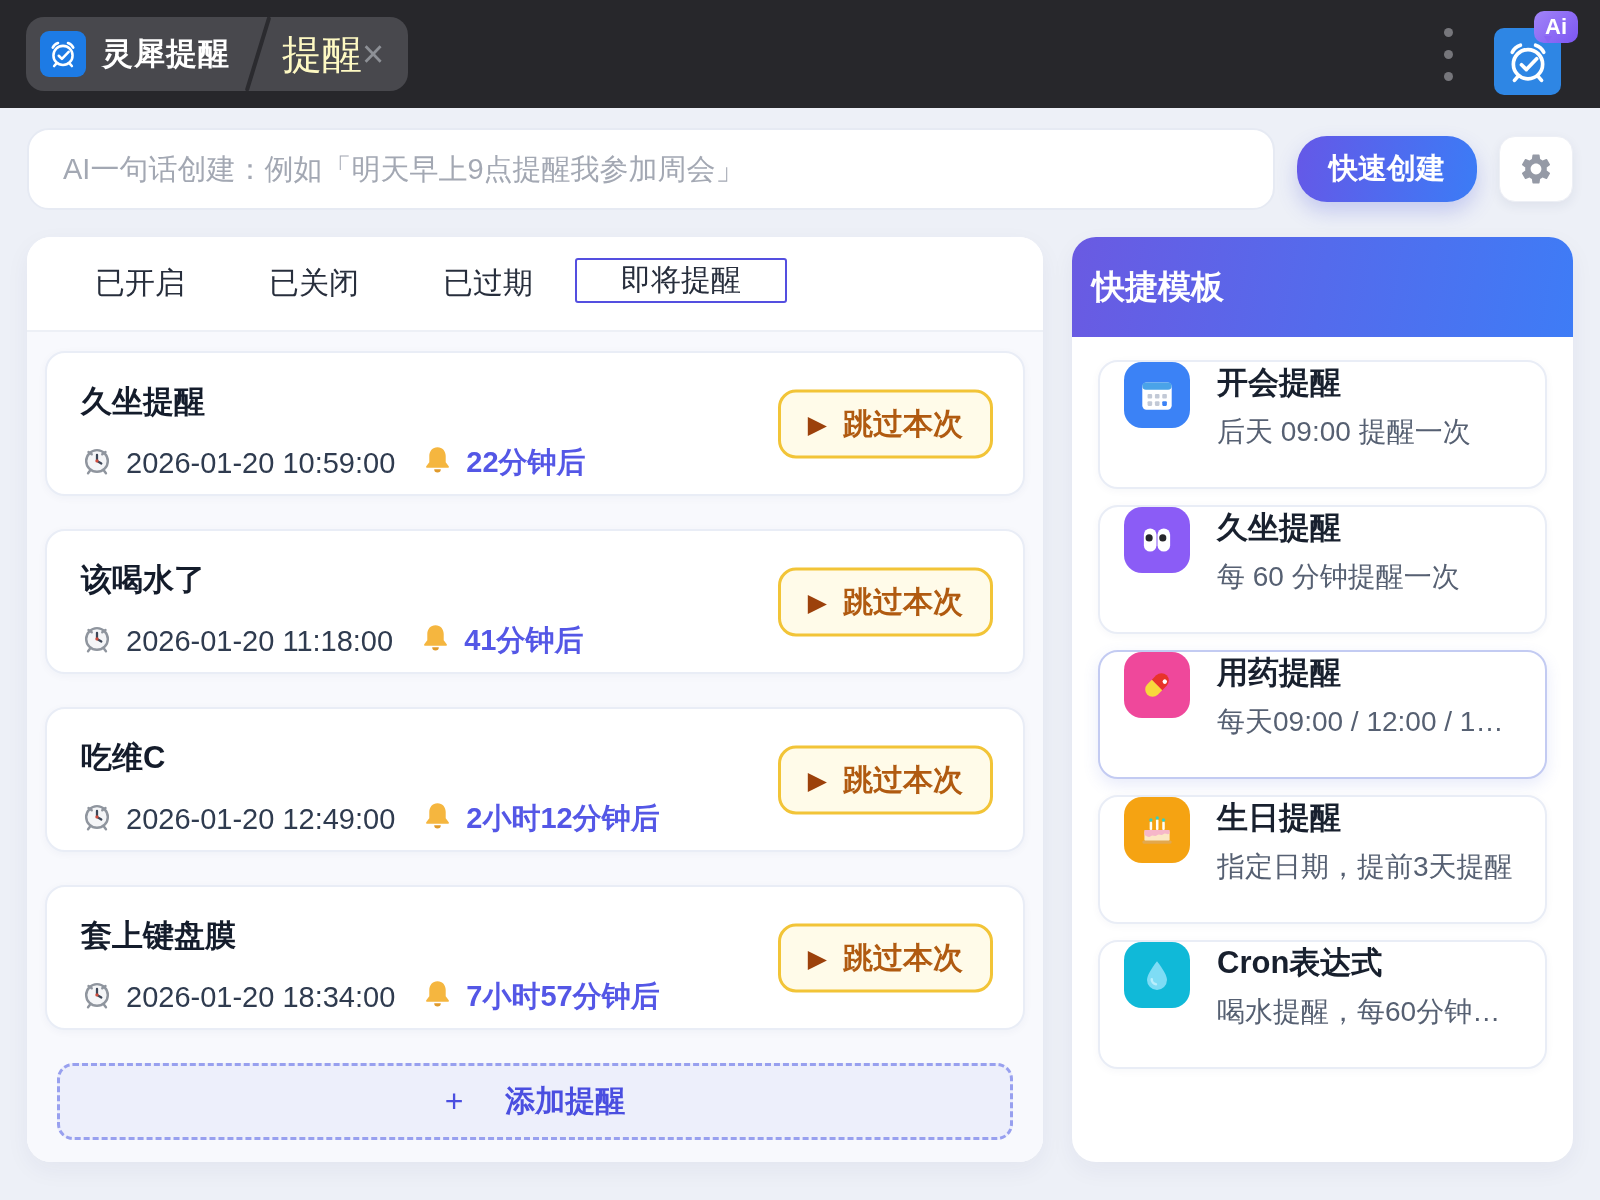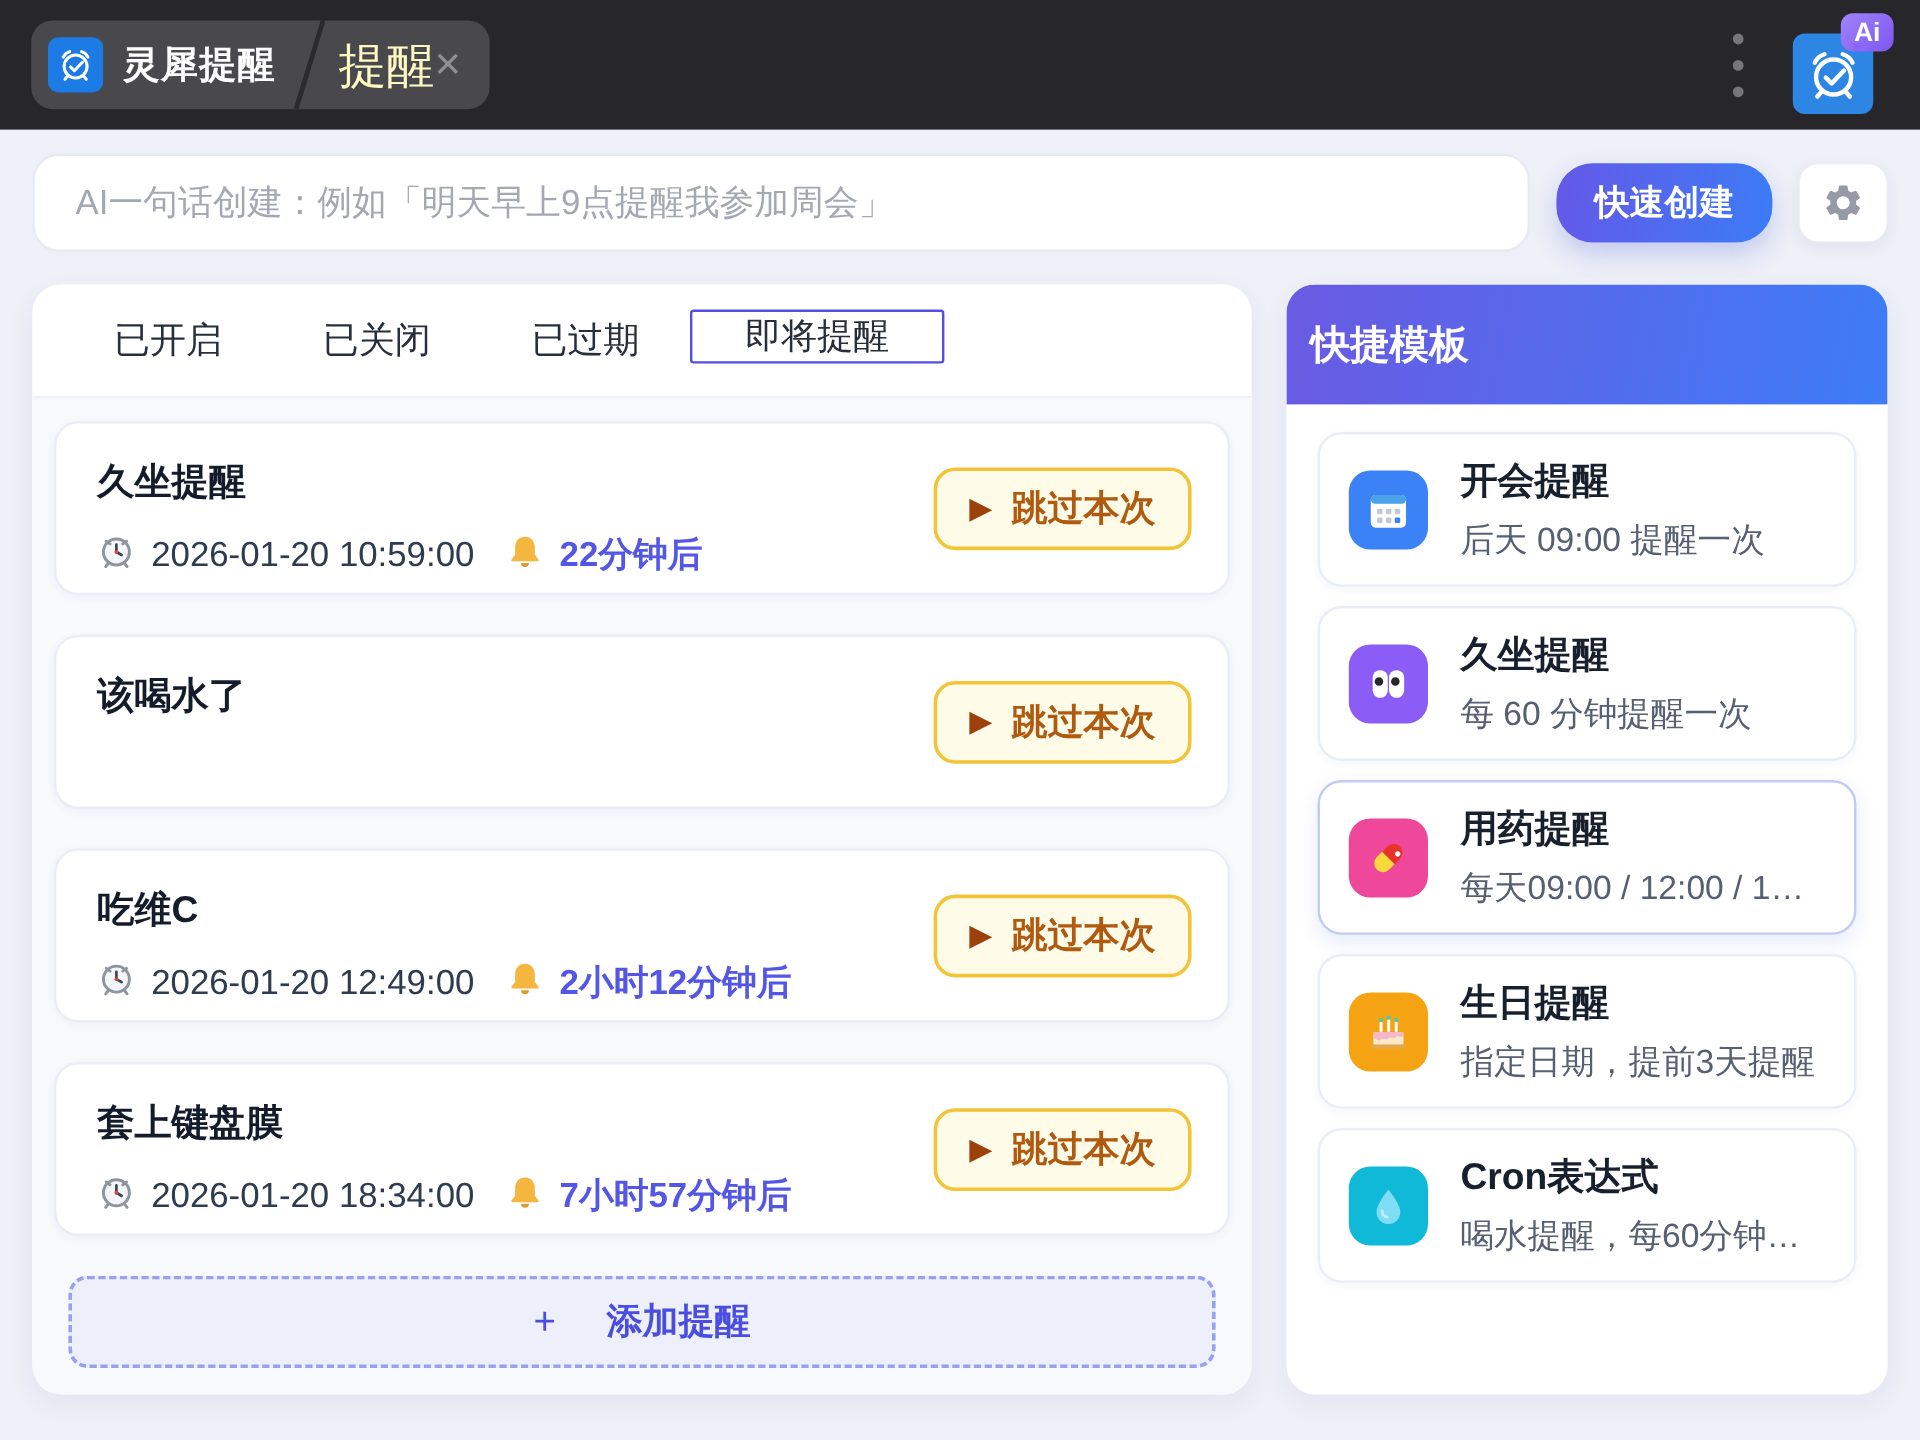--- a/index.html
+++ b/index.html
@@ -45,21 +45,21 @@
   .r-left { color:#5457e6; font-weight:700; }
   .skip-btn { position:absolute; right:30px; top:50%; transform:translateY(-50%); display:flex; align-items:center; gap:16px; border:3px solid #f2c437; background:#fffbe9; border-radius:18px; padding:11px 27px; font-size:30px; font-weight:700; color:#b05a10; cursor:pointer; font-family:inherit; }
   .skip-btn .tri { color:#9c410b; font-size:25px; }
 
   .add-btn { margin:22px 12px 0; height:77px; border:3px dashed #98a0ef; border-radius:16px; background:#edeffb; color:#4a4ee0; font-size:30px; font-weight:700; display:flex; align-items:center; justify-content:center; gap:42px; cursor:pointer; font-family:inherit; width:calc(100% - 24px); }
   .add-btn .plus { font-size:32px; font-weight:400; }
 
   .right-panel { flex:1; background:#fff; border-radius:24px; box-shadow:0 8px 24px rgba(30,40,90,.05); display:flex; flex-direction:column; overflow:hidden; }
   .sb-header { height:100px; flex:none; background:linear-gradient(100deg,#6a5ae2,#3e7cf6); display:flex; align-items:center; padding:0 20px; color:#fff; font-size:33px; font-weight:700; }
   .sb-list { padding:23px 26px; display:flex; flex-direction:column; gap:16px; }
-  .tpl-card { display:flex; align-items:center; gap:27px; background:#fff; border:2px solid #e9edf6; border-radius:20px; height:129px; padding:0 24px; cursor:pointer; box-shadow:0 2px 8px rgba(30,40,90,.04); }
+  .tpl-card { display:flex; gap:27px; background:#fff; border:2px solid #e9edf6; border-radius:20px; height:129px; padding:0 24px; cursor:pointer; box-shadow:0 2px 8px rgba(30,40,90,.04); }
   .tpl-card.selected { border-color:#c3cbf2; box-shadow:0 6px 16px rgba(90,110,220,.14); }
   .tpl-icon { width:66px; height:66px; border-radius:18px; display:grid; place-items:center; flex:none; }
   .tpl-texts { min-width:0; }
   .tpl-name { font-size:31px; font-weight:700; color:#18202e; white-space:nowrap; }
   .tpl-desc { font-size:28px; color:#566072; margin-top:9px; white-space:nowrap; overflow:hidden; text-overflow:ellipsis; max-width:330px; }
 </style>
 </head>
 <body>
 
 <div class="topbar">
@@ -142,20 +142,38 @@
       <span class="r-left">22分钟后</span>
     </div>
     <button class="skip-btn">
       <span class="tri">▶</span>
       <span>跳过本次</span>
     </button>
   </div>
 
   <div class="r-card">
     <div class="r-title">该喝水了</div>
+    <div class="r-meta">
+      <span>
+        <svg width="32" height="32" viewBox="0 0 34 34">
+          <circle cx="17" cy="18" r="11.5" fill="#f4f5f7" stroke="#8f959e" stroke-width="2.6"></circle>
+          <path d="M8 8.5l3.4 2.4M26 8.5l-3.4 2.4M9.5 28.5L7.5 31M24.5 28.5l2 2.5" stroke="#8f959e" stroke-width="2.6" fill="none" stroke-linecap="round"></path>
+          <path d="M17 11.5V18l4.6 2.7" stroke="#3c4657" stroke-width="2.4" fill="none" stroke-linecap="round"></path>
+          <circle cx="17" cy="18" r="1.7" fill="#d04a3a"></circle>
+        </svg>
+      </span>
+      <span class="r-date">2026-01-20 11:18:00</span>
+      <span class="r-bell">
+        <svg width="31" height="31" viewBox="0 0 34 34">
+          <path d="M17 3.5c-5.6 0-9 4.3-9 9.7V20l-3.3 4.5a1 1 0 0 0 .8 1.6h23a1 1 0 0 0 .8-1.6L26 20v-6.8c0-5.4-3.4-9.7-9-9.7z" fill="#f5b63f"></path>
+          <path d="M13.4 27.6a3.6 3.6 0 0 0 7.2 0z" fill="#e09a2b"></path>
+        </svg>
+      </span>
+      <span class="r-left">41分钟后</span>
+    </div>
     <button class="skip-btn">
       <span class="tri">▶</span>
       <span>跳过本次</span>
     </button>
   </div>
 
   <div class="r-card">
     <div class="r-title">吃维C</div>
     <div class="r-meta">
       <span>

